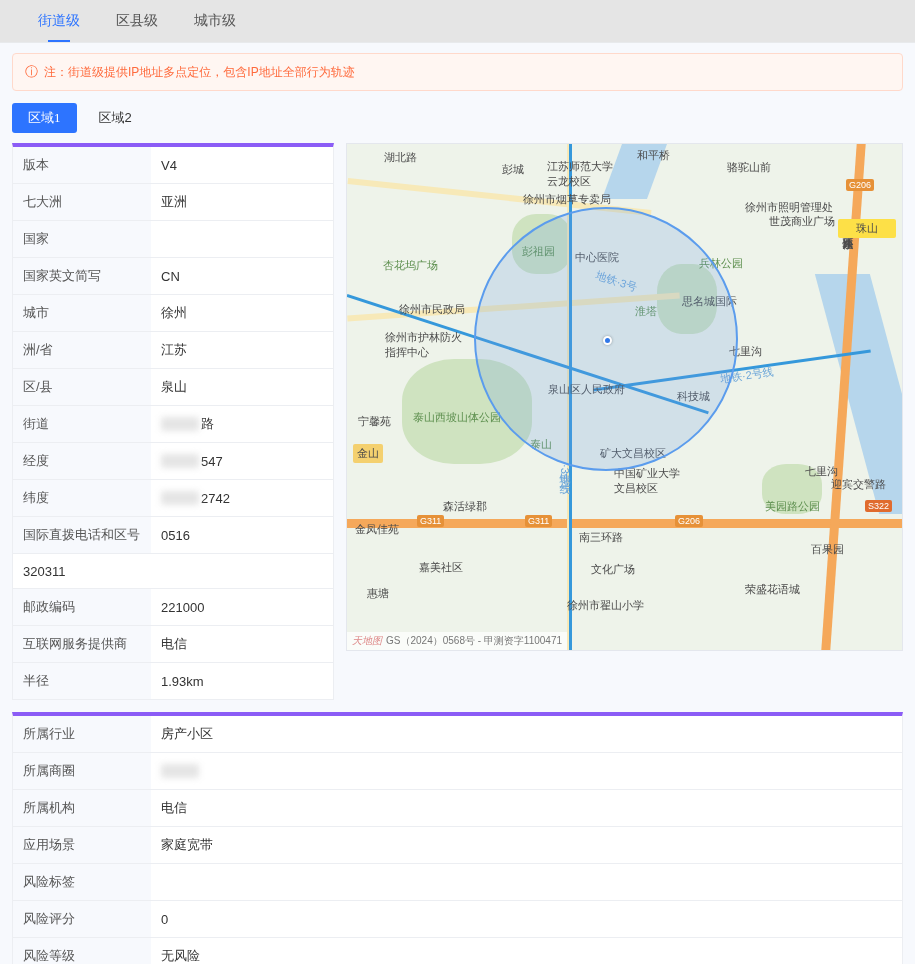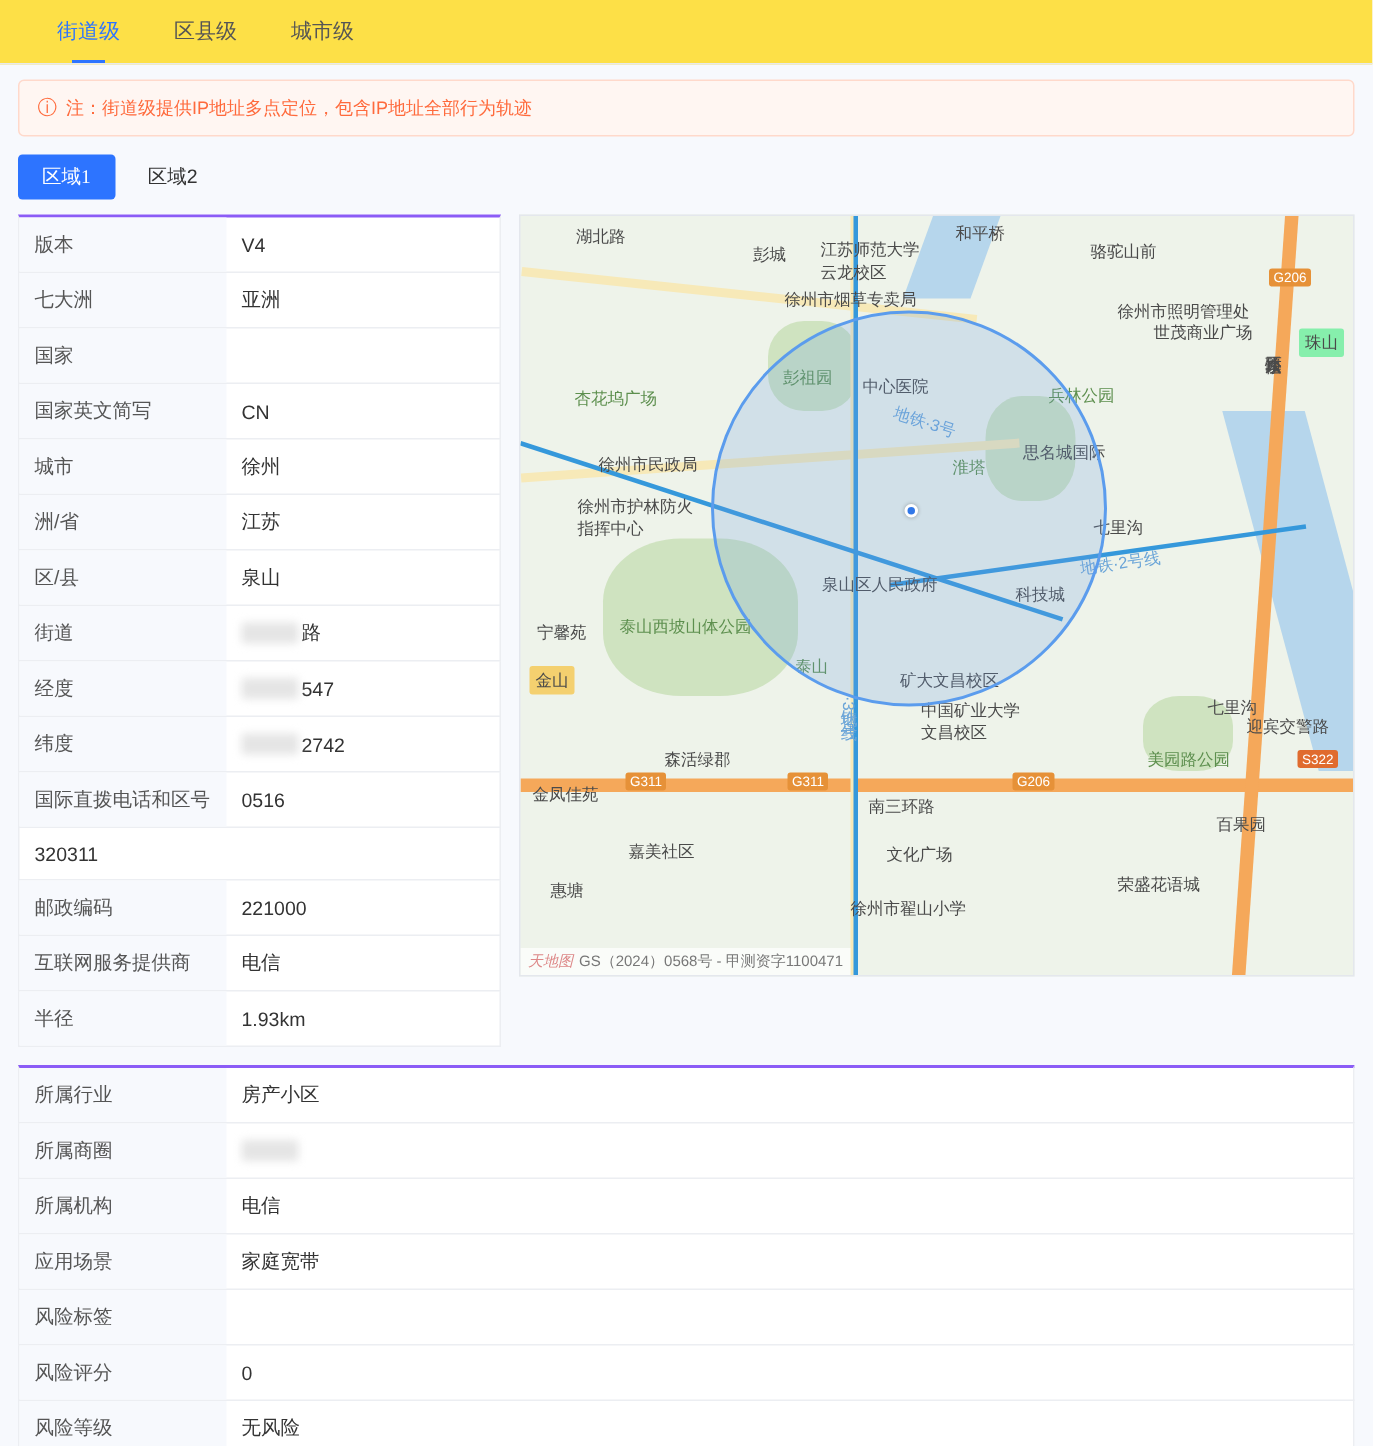--- a/index.html
+++ b/index.html
@@ -1,29 +1,29 @@
 <!DOCTYPE html>
 <html><head>
   <meta charset="utf-8">
   <style>
     * { margin:0; padding:0; box-sizing:border-box; }
     body { font-family: -apple-system,BlinkMacSystemFont,"PingFang SC","Microsoft YaHei",sans-serif; background:#f7f9fd; font-size:13px; color:#333; width:915px; }
-    .tabs { display:flex; padding:0 20px; border-bottom:1px solid #e8eaec; background:#fde047;align-items:center; }
+    .tabs { display:flex; padding:0 20px; border-bottom:1px solid #e8eaec; background:#e5e5e5;align-items:center; }
     .tab { padding:12px 18px; cursor:pointer; color:#555; font-size:14px; position:relative; }
     .tab.active { color:#2d74ff; }
     .tab.active::after { content:""; position:absolute; left:50%; transform:translateX(-50%); bottom:0; width:22px; height:2px; background:#2d74ff; }
     .notice { margin:10px 12px 12px; background:#fff6f2; border:1px solid #ffd9cb; color:#ff6a3c; padding:9px 12px; border-radius:4px; display:flex; align-items:center; font-size:12px; }
     .notice-icon { margin-right:6px; font-size:13px; }
     .area-tabs { display:flex; padding:0 12px 10px; }
     .area-tab { padding:6px 16px; border-radius:3px; margin-right:6px; cursor:pointer; font-size:13px; }
     .area-tab.active { background:#2d74ff; color:#fff;font-family:Liberation Serif, serif; }
     .main-row { display:flex; padding:0 12px 12px; gap:12px; }
     .info-table { width:322px; background:#fff; }
     .row { display:flex; border:1px solid #eceef2; border-top:none; min-height:35px; align-items:center; }
-    .row:first-child { border-top:2px solid #8b5cf6;justify-content:center; }
+    .row:first-child { border-top:4px solid #8b5cf6;justify-content:center; }
     .row-label { width:138px; background:#f7f9fd; padding:9px 10px; color:#555; font-size:13px; flex-shrink:0; }
     .row-value { padding:9px 10px; font-size:13px; flex:1; display:flex; align-items:center; }
     .blur { display:inline-block; width:38px; height:14px; background:#e5e5e5; filter:blur(3px); border-radius:2px; margin-right:2px; }
     .map-wrap { flex:1; height:508px; border:1px solid #e4e7ed; position:relative; overflow:hidden; background:#eef3ea; }
     .map-bg { position:absolute; inset:0; }
     .road { position:absolute; background:#f7e9b8; }
     .road.hwy { background:#f5a85a; }
     .metro { position:absolute; background:#3598db; height:3px; }
     .metro.v { width:3px; height:auto; }
     .circle { position:absolute; left:127px; top:63px; width:264px; height:264px; border:2px solid #5b9ced; background:rgba(108,160,229,.22); border-radius:50%; }
@@ -185,21 +185,21 @@
       <div class="poi" style="left:72px;top:416px;">嘉美社区</div>
       <div class="poi" style="left:20px;top:442px;">惠塘</div>
       <div class="poi" style="left:244px;top:418px;">文化广场</div>
       <div class="poi" style="left:398px;top:438px;">荣盛花语城</div>
       <div class="poi" style="left:220px;top:454px;">徐州市翟山小学</div>
       <div class="poi gr" style="left:468px;top:482px;margin-top:40px;">欧欣·公园</div>
       <div class="poi wt" style="left:248px;top:130px;transform:rotate(18deg);">地铁·3号</div>
       <div class="poi wt" style="left:210px;top:320px;writing-mode:vertical-rl;">地铁·3号线</div>
       <div class="poi wt" style="left:373px;top:224px;transform:rotate(-8deg);">地铁·2号线</div>
       <div class="poi" style="left:6px;top:300px;background:#f4d06f;padding:2px 4px;border-radius:2px;">金山</div>
-      <div class="poi" style="right:6px;top:75px;background:#86efac;padding:2px 4px;border-radius:2px;">珠山</div>
+      <div class="poi" style="right:6px;top:75px;background:#fde047;padding:2px 18px;border-radius:2px;">珠山</div>
       <div class="shield" style="left:499px;top:35px;">G206</div>
       <div class="shield" style="left:328px;top:371px;">G206</div>
       <div class="shield" style="left:70px;top:371px;">G311</div>
       <div class="shield" style="left:178px;top:371px;">G311</div>
       <div class="shield" style="right:10px;top:356px;background:#e06b2e;">S322</div>
 
       <div class="circle"></div>
       <div class="center-dot"></div>
     </div>
     <div class="attrib"><span class="wm">天地图</span><span>GS（2024）0568号 - 甲测资字1100471</span></div>

